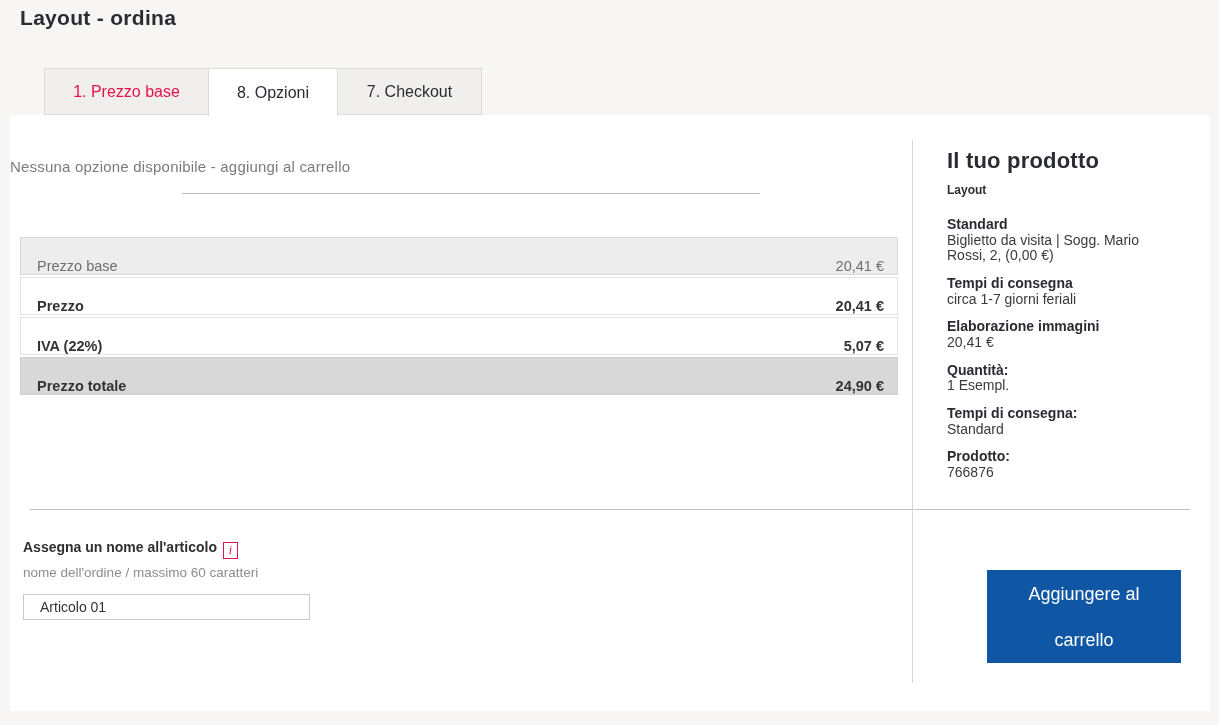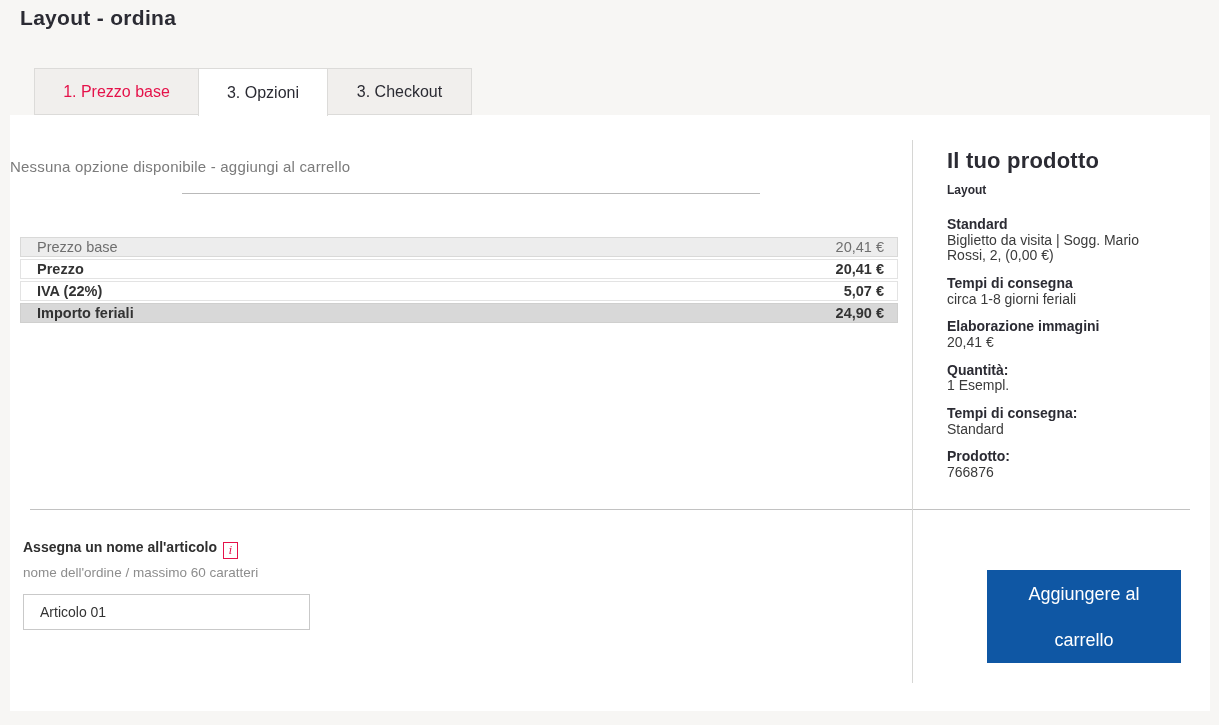--- a/index.html
+++ b/index.html
@@ -21,21 +21,21 @@
     position:absolute;left:30px;top:68px;
     display:flex;z-index:5;
   }
   .tab{
     height:47px;box-sizing:border-box;
     background:#f1efed;border:1px solid #dcdbd9;
     display:flex;align-items:center;justify-content:center;
     font-size:16px;color:#2b2b33;margin-left:-1px;
     cursor:pointer;
   }
-  .tab:first-child{margin-left:4px;}
+  .tab:first-child{margin-left:14px;}
   .tab.t1{width:165px;color:#e5124a;}
   .tab.t2{width:130px;}
   .tab.t3{width:145px;}
   .tab.active{
     background:#ffffff;border-bottom:none;height:48px;
   }
   
   .panel{
     position:absolute;left:10px;top:115px;width:1200px;height:596px;
     background:#ffffff;
@@ -44,22 +44,22 @@
   .opt-msg{
     position:absolute;left:0;top:43px;width:920px;
     text-align:left;font-size:15px;color:#7b7b7b;letter-spacing:.2px;
   }
   .opt-msg-line{
     position:absolute;left:172px;top:78px;width:578px;height:1px;background:#b9b9b9;
   }
   
   .price-table{position:absolute;left:10px;top:122px;width:878px;}
   .prow{
-    box-sizing:border-box;height:20px;margin-bottom:2px;
-    display:flex;align-items:center;justify-content:space-between;
+    box-sizing:border-box;height:38px;margin-bottom:2px;
+    display:flex;align-items:flex-end;justify-content:space-between;
     padding:0 13px 0 16px;font-size:14.5px;border:1px solid #e3e3e3;
     background:#ffffff;color:#333333;font-weight:700;
   }
   .prow.muted{background:#ededed;border-color:#d9d9d8;color:#6f6f6f;font-weight:400;}
   .prow.total{background:#d8d8d8;border-color:#cfcfce;}
   
   .wide-line{position:absolute;left:20px;top:394px;width:1160px;height:1px;background:#c2c2c2;}
   
   .article-label{
     position:absolute;left:13px;top:424px;
@@ -71,21 +71,21 @@
     border:1px solid #e5124a;color:#e5124a;background:#fff;
     font-family:"DejaVu Serif", serif;font-style:italic;font-weight:400;font-size:11px;
     cursor:pointer;
   }
   .article-hint{
     position:absolute;left:13px;top:450px;
     font-size:13.5px;color:#8d8d8d;
   }
   .article-input{
     position:absolute;left:13px;top:479px;
-    box-sizing:border-box;width:287px;height:36px;
+    box-sizing:border-box;width:287px;height:26px;
     border:1px solid #c9c9c9;background:#fff;
     padding:0 10px 0 16px;font-size:14px;color:#333;
     font-family:"Liberation Sans", sans-serif;outline:none;
   }
   
   .v-divider{position:absolute;left:902px;top:25px;width:1px;height:543px;background:#d6d6d4;}
   .sidebar{position:absolute;left:937px;top:33px;width:232px;}
   .sb-heading{font-size:22px;font-weight:700;color:#2b2b33;margin:0 0 9px 0;letter-spacing:.2px;}
   .sb-sub{font-size:12px;font-weight:700;margin:0 0 20px 0;}
   .detail{font-size:14px;line-height:1.12;margin-bottom:12px;color:#3a3a3a;}
@@ -100,22 +100,22 @@
     display:flex;align-items:center;justify-content:center;margin-left:40px;
   }
 </style>
 </head>
 <body>
 
 <div class="page-title">Layout - ordina</div>
 
 <div class="tabbar">
   <div class="tab t1">1. Prezzo base</div>
-  <div class="tab t2 active">3. Opzioni</div>
-  <div class="tab t3">3. Checkout</div>
+  <div class="tab t2 active">8. Opzioni</div>
+  <div class="tab t3">7. Checkout</div>
 </div>
 
 <div class="panel">
 
   <div class="opt-msg">Nessuna opzione disponibile - aggiungi al carrello</div>
   <div class="opt-msg-line"></div>
 
   <div class="price-table">
     <div class="prow muted">
       <span class="row-label">Prezzo base</span>
@@ -123,21 +123,21 @@
     </div>
     <div class="prow">
       <span class="row-label">Prezzo</span>
       <span class="row-value">20,41 €</span>
     </div>
     <div class="prow">
       <span class="row-label">IVA (22%)</span>
       <span class="row-value">5,07 €</span>
     </div>
     <div class="prow total">
-      <span class="row-label">Importo feriali</span>
+      <span class="row-label">Prezzo totale</span>
       <span class="row-value">24,90 €</span>
     </div>
   </div>
 
   <div class="wide-line"></div>
 
   <div class="article-label">
     <span>Assegna un nome all'articolo</span><span class="info-icon">i</span>
   </div>
   <div class="article-hint">nome dell'ordine / massimo 60 caratteri</div>
@@ -148,21 +148,21 @@
   <div class="sidebar">
     <div class="sb-heading">Il tuo prodotto</div>
     <div class="sb-sub">Layout</div>
 
     <div class="detail">
       <div class="d-label">Standard</div>
       <div class="d-value">Biglietto da visita | Sogg. Mario Rossi, 2, (0,00 €)</div>
     </div>
     <div class="detail">
       <div class="d-label">Tempi di consegna</div>
-      <div class="d-value">circa 1-8 giorni feriali</div>
+      <div class="d-value">circa 1-7 giorni feriali</div>
     </div>
     <div class="detail">
       <div class="d-label">Elaborazione immagini</div>
       <div class="d-value">20,41 €</div>
     </div>
     <div class="detail">
       <div class="d-label">Quantità:</div>
       <div class="d-value">1 Esempl.</div>
     </div>
     <div class="detail">

